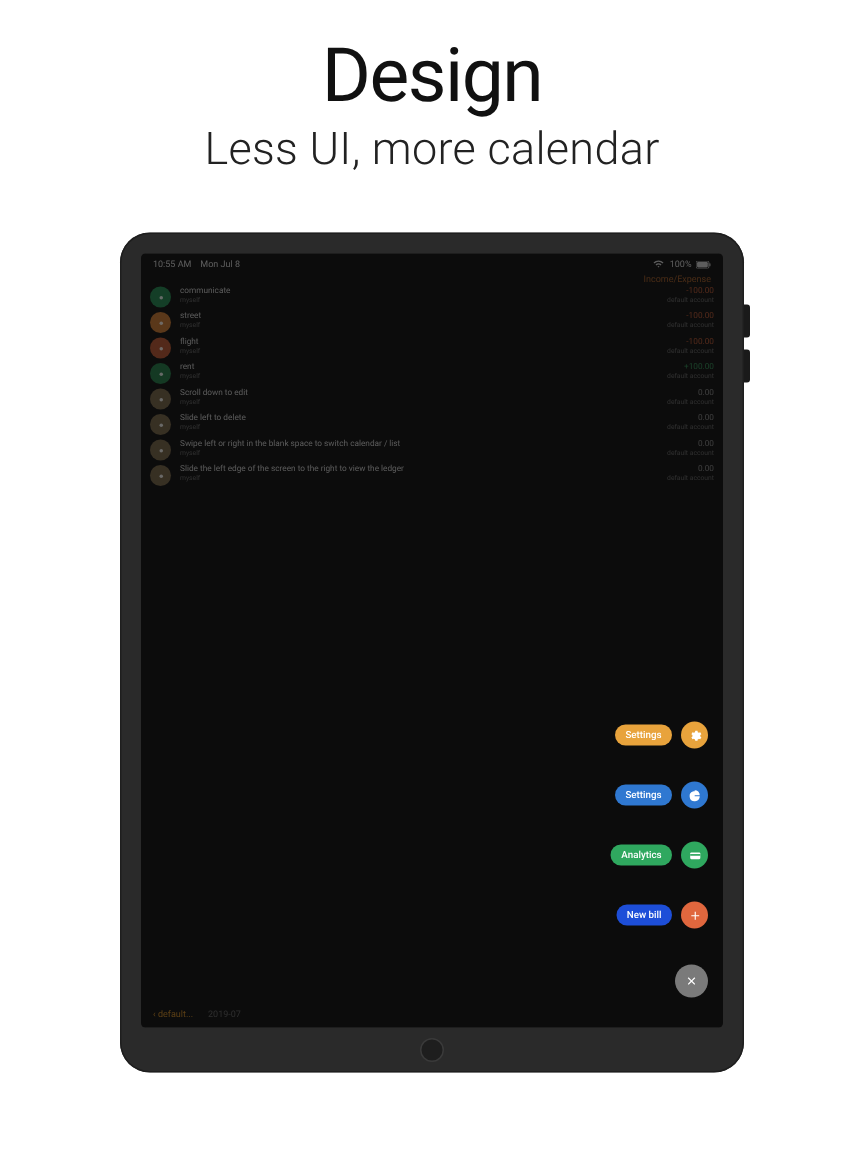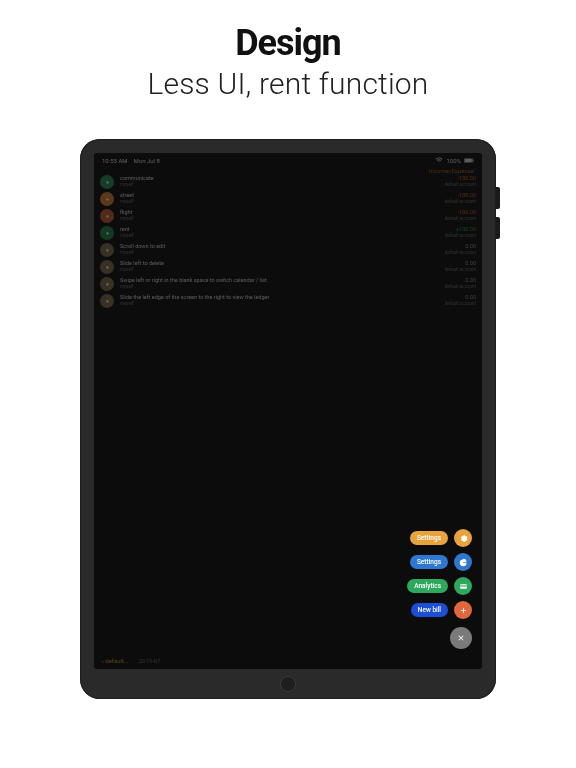--- a/index.html
+++ b/index.html
@@ -8,22 +8,22 @@
     height: 768px;
     background: #ffffff;
     font-family: -apple-system, BlinkMacSystemFont, "Segoe UI", Roboto, sans-serif;
     display: flex;
     flex-direction: column;
     align-items: center;
     overflow: hidden;
   }
   .headline {
     margin-top: 22px;
-    font-size: 36px;
-    font-weight: 700;
+    font-size: 50px;
+    font-weight: 400;
     color: #111;
     letter-spacing: -1px;
   }
   .subhead {
     margin-top: 2px;
     font-size: 30px;
     font-weight: 300;
     color: #222;
     letter-spacing: 0.2px;
   }
@@ -154,21 +154,21 @@
   .bottom-mid { color: #666; }
 
   
   .fab-menu {
     position: absolute;
     right: 10px;
     bottom: 20px;
     display: flex;
     flex-direction: column;
     align-items: flex-end;
-    gap: 6px;
+    gap: 22px;
     z-index: 5;
   }
   .fab-row {
     display: flex;
     align-items: center;
     gap: 6px;
   }
   .fab-label {
     font-size: 6.5px;
     color: #fff;
@@ -206,21 +206,21 @@
     height: 16px;
     border-radius: 50%;
     background: #1e1e1e;
     border: 1px solid #3a3a3a;
   }
 </style>
 </head>
 <body>
 
 <div class="headline">Design</div>
-<div class="subhead">Less UI, rent function</div>
+<div class="subhead">Less UI, more calendar</div>
 
 <div class="tablet-frame">
   <div class="side-button b1"></div>
   <div class="side-button b2"></div>
 
   <div class="screen">
 
     <div class="status-bar">
       <div>
         <span>10:55 AM</span>

